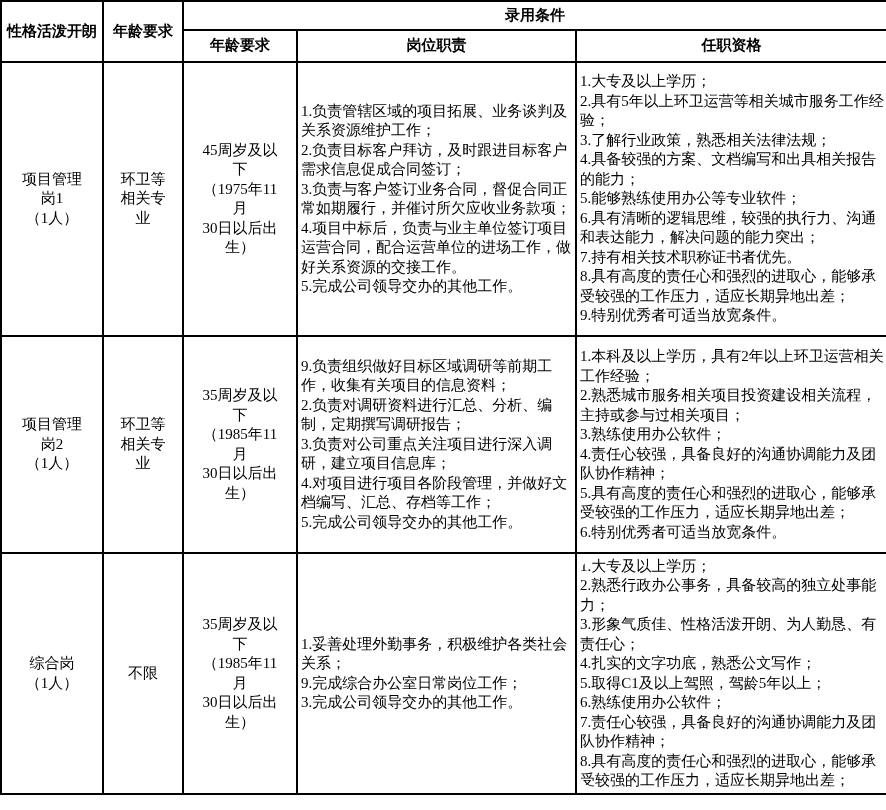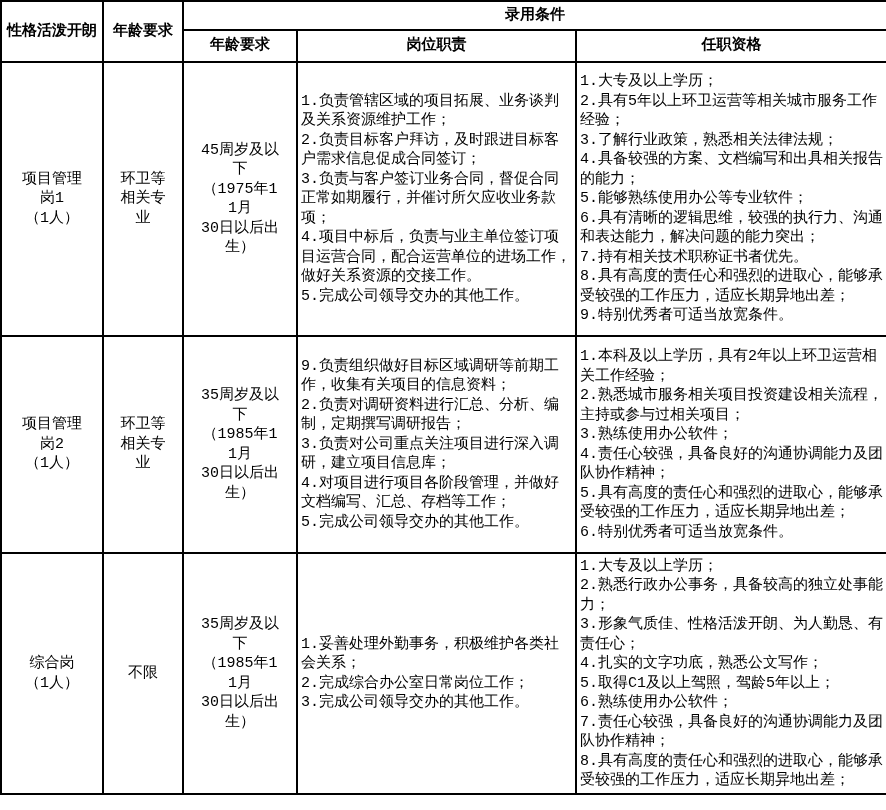--- a/index.html
+++ b/index.html
@@ -17,38 +17,38 @@
     table-layout: fixed;
     background: #ffffff;
   }
   table.recruit th,
   table.recruit td {
     border: 2px solid #000000;
     font-size: 15px;
     line-height: 1.3;
     vertical-align: middle;
     overflow: hidden;
-    font-family: Liberation Mono, monospace;
   }
   table.recruit th {
     font-weight: bold;
     text-align: center;
     padding: 0;
   }
   td.cell-center {
     text-align: center;
     padding: 16px;
     white-space: pre-line;
     word-break: break-all;
   }
   td.cell-left {
     text-align: left;
     padding: 0 2px 0 3px;
     white-space: pre-line;
     word-break: break-all;
+    border-radius: 28px;
   }
   tr.hrow1 { height: 29px; }
   tr.hrow2 { height: 32px; padding-left: 8px; }
   tr.row1  { height: 274px; }
   tr.row2  { height: 217px; }
   tr.row3  { height: 241px; }
   col.c1 { width: 102px; }
   col.c2 { width: 80px; }
   col.c3 { width: 114px; }
   col.c4 { width: 279px; }
@@ -123,21 +123,21 @@
     </tr>
     <tr class="row3">
       <td class="cell-center">综合岗
 （1人）</td>
       <td class="cell-center">不限</td>
       <td class="cell-center">35周岁及以下
 （1985年11月
 30日以后出
 生）</td>
       <td class="cell-left">1.妥善处理外勤事务，积极维护各类社会关系；
-2.完成综合办公室日常岗位工作；
+9.完成综合办公室日常岗位工作；
 3.完成公司领导交办的其他工作。</td>
       <td class="cell-left">1.大专及以上学历；
 2.熟悉行政办公事务，具备较高的独立处事能力；
 3.形象气质佳、性格活泼开朗、为人勤恳、有责任心；
 4.扎实的文字功底，熟悉公文写作；
 5.取得C1及以上驾照，驾龄5年以上；
 6.熟练使用办公软件；
 7.责任心较强，具备良好的沟通协调能力及团队协作精神；
 8.具有高度的责任心和强烈的进取心，能够承受较强的工作压力，适应长期异地出差；</td>
     </tr>

